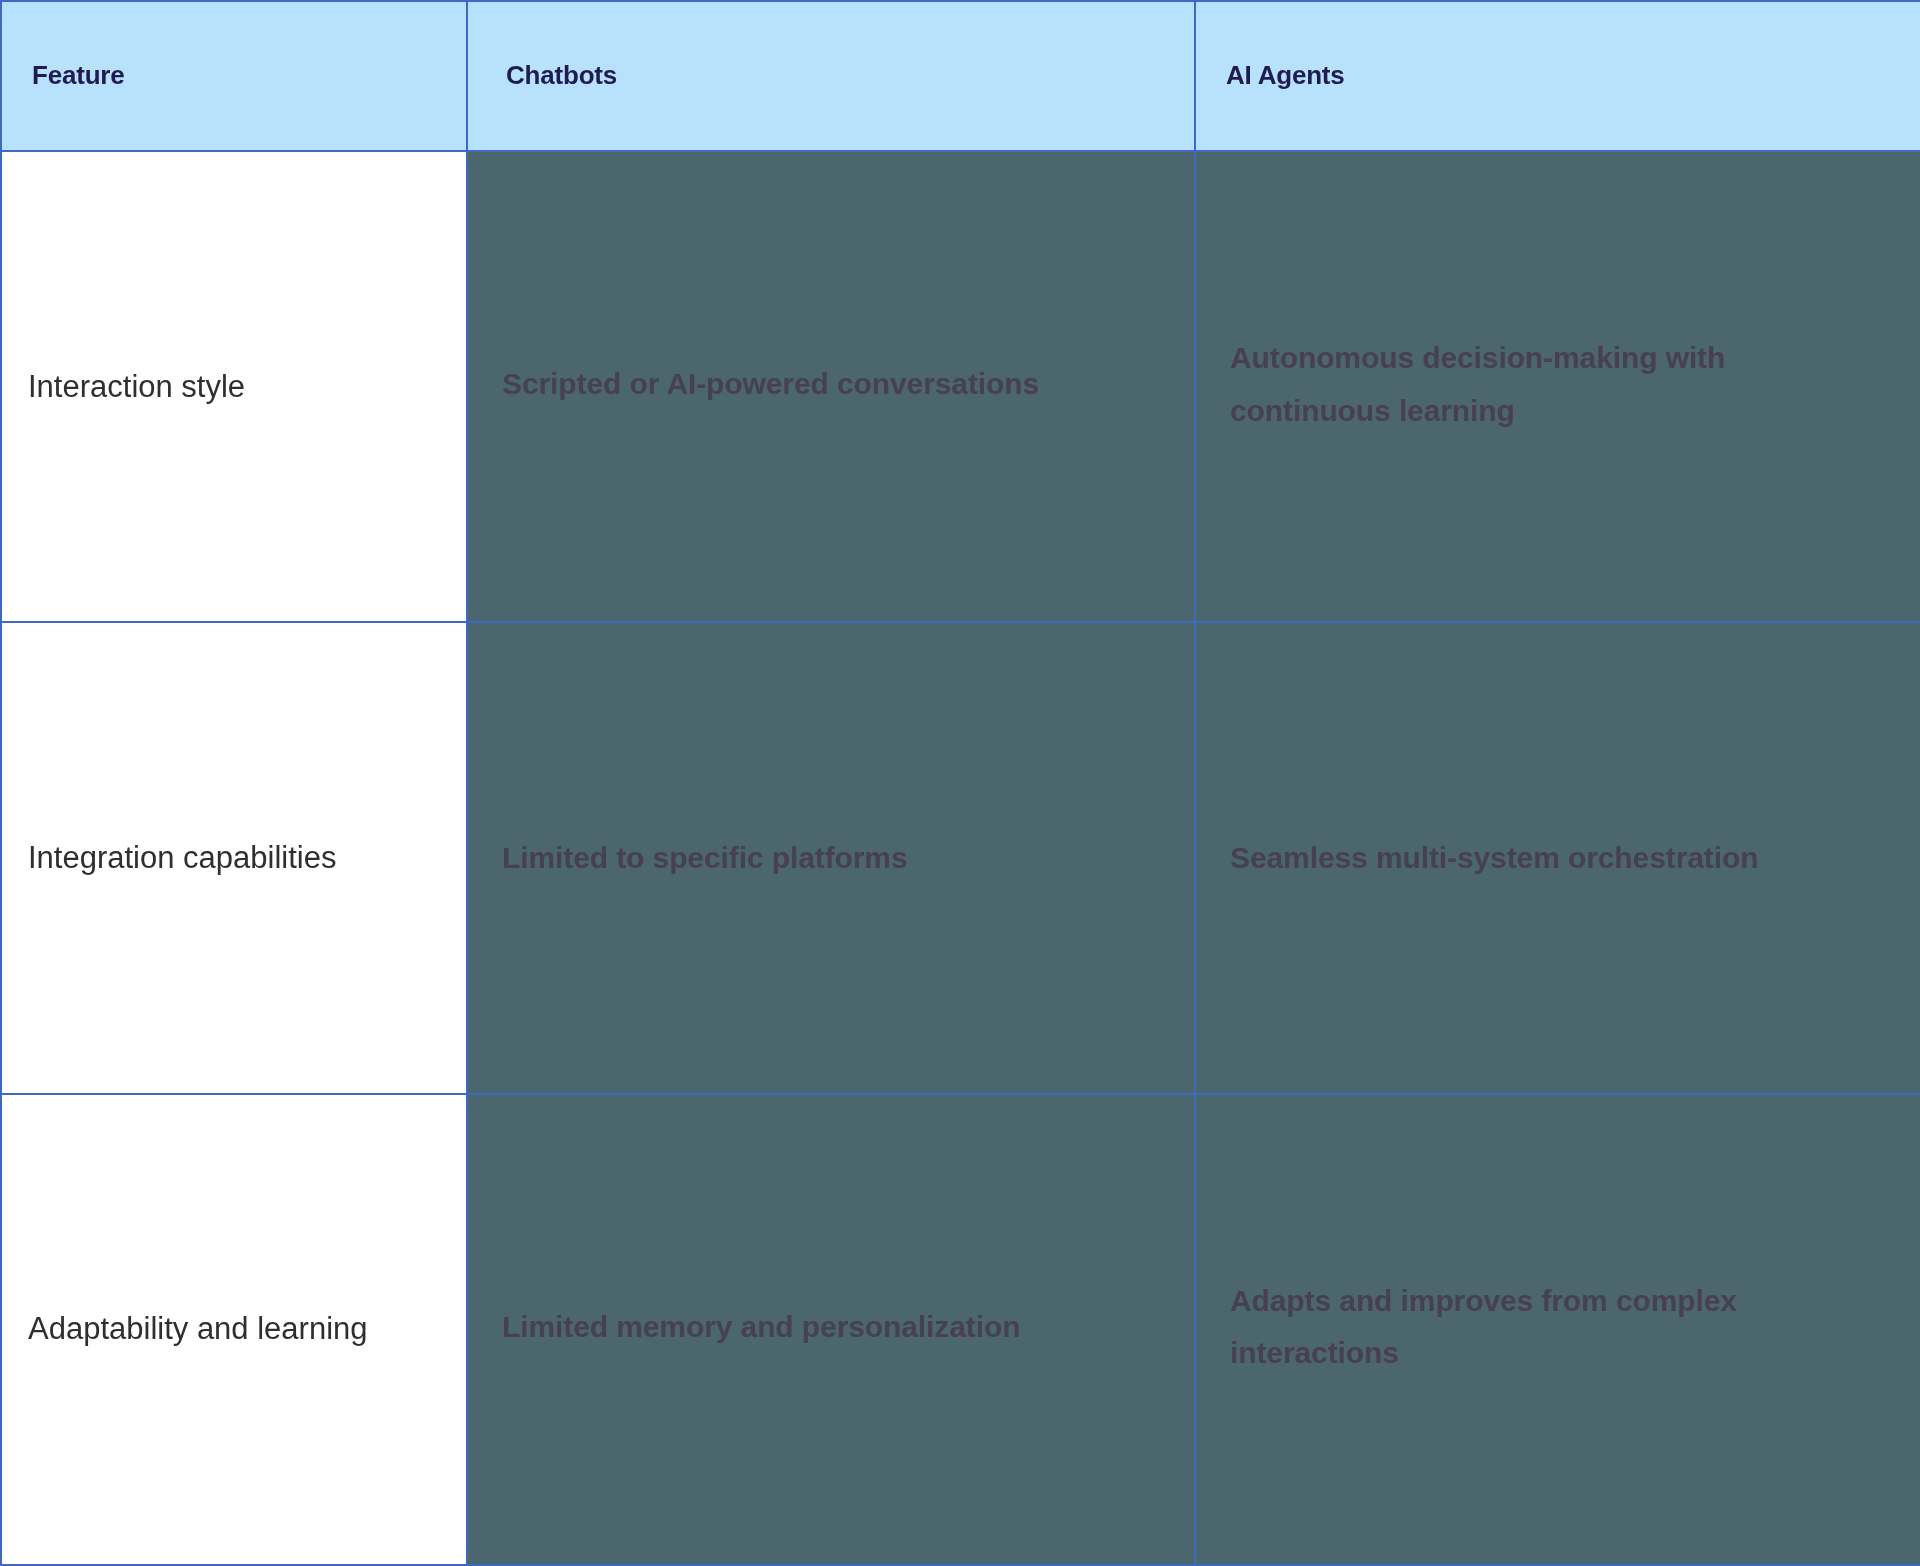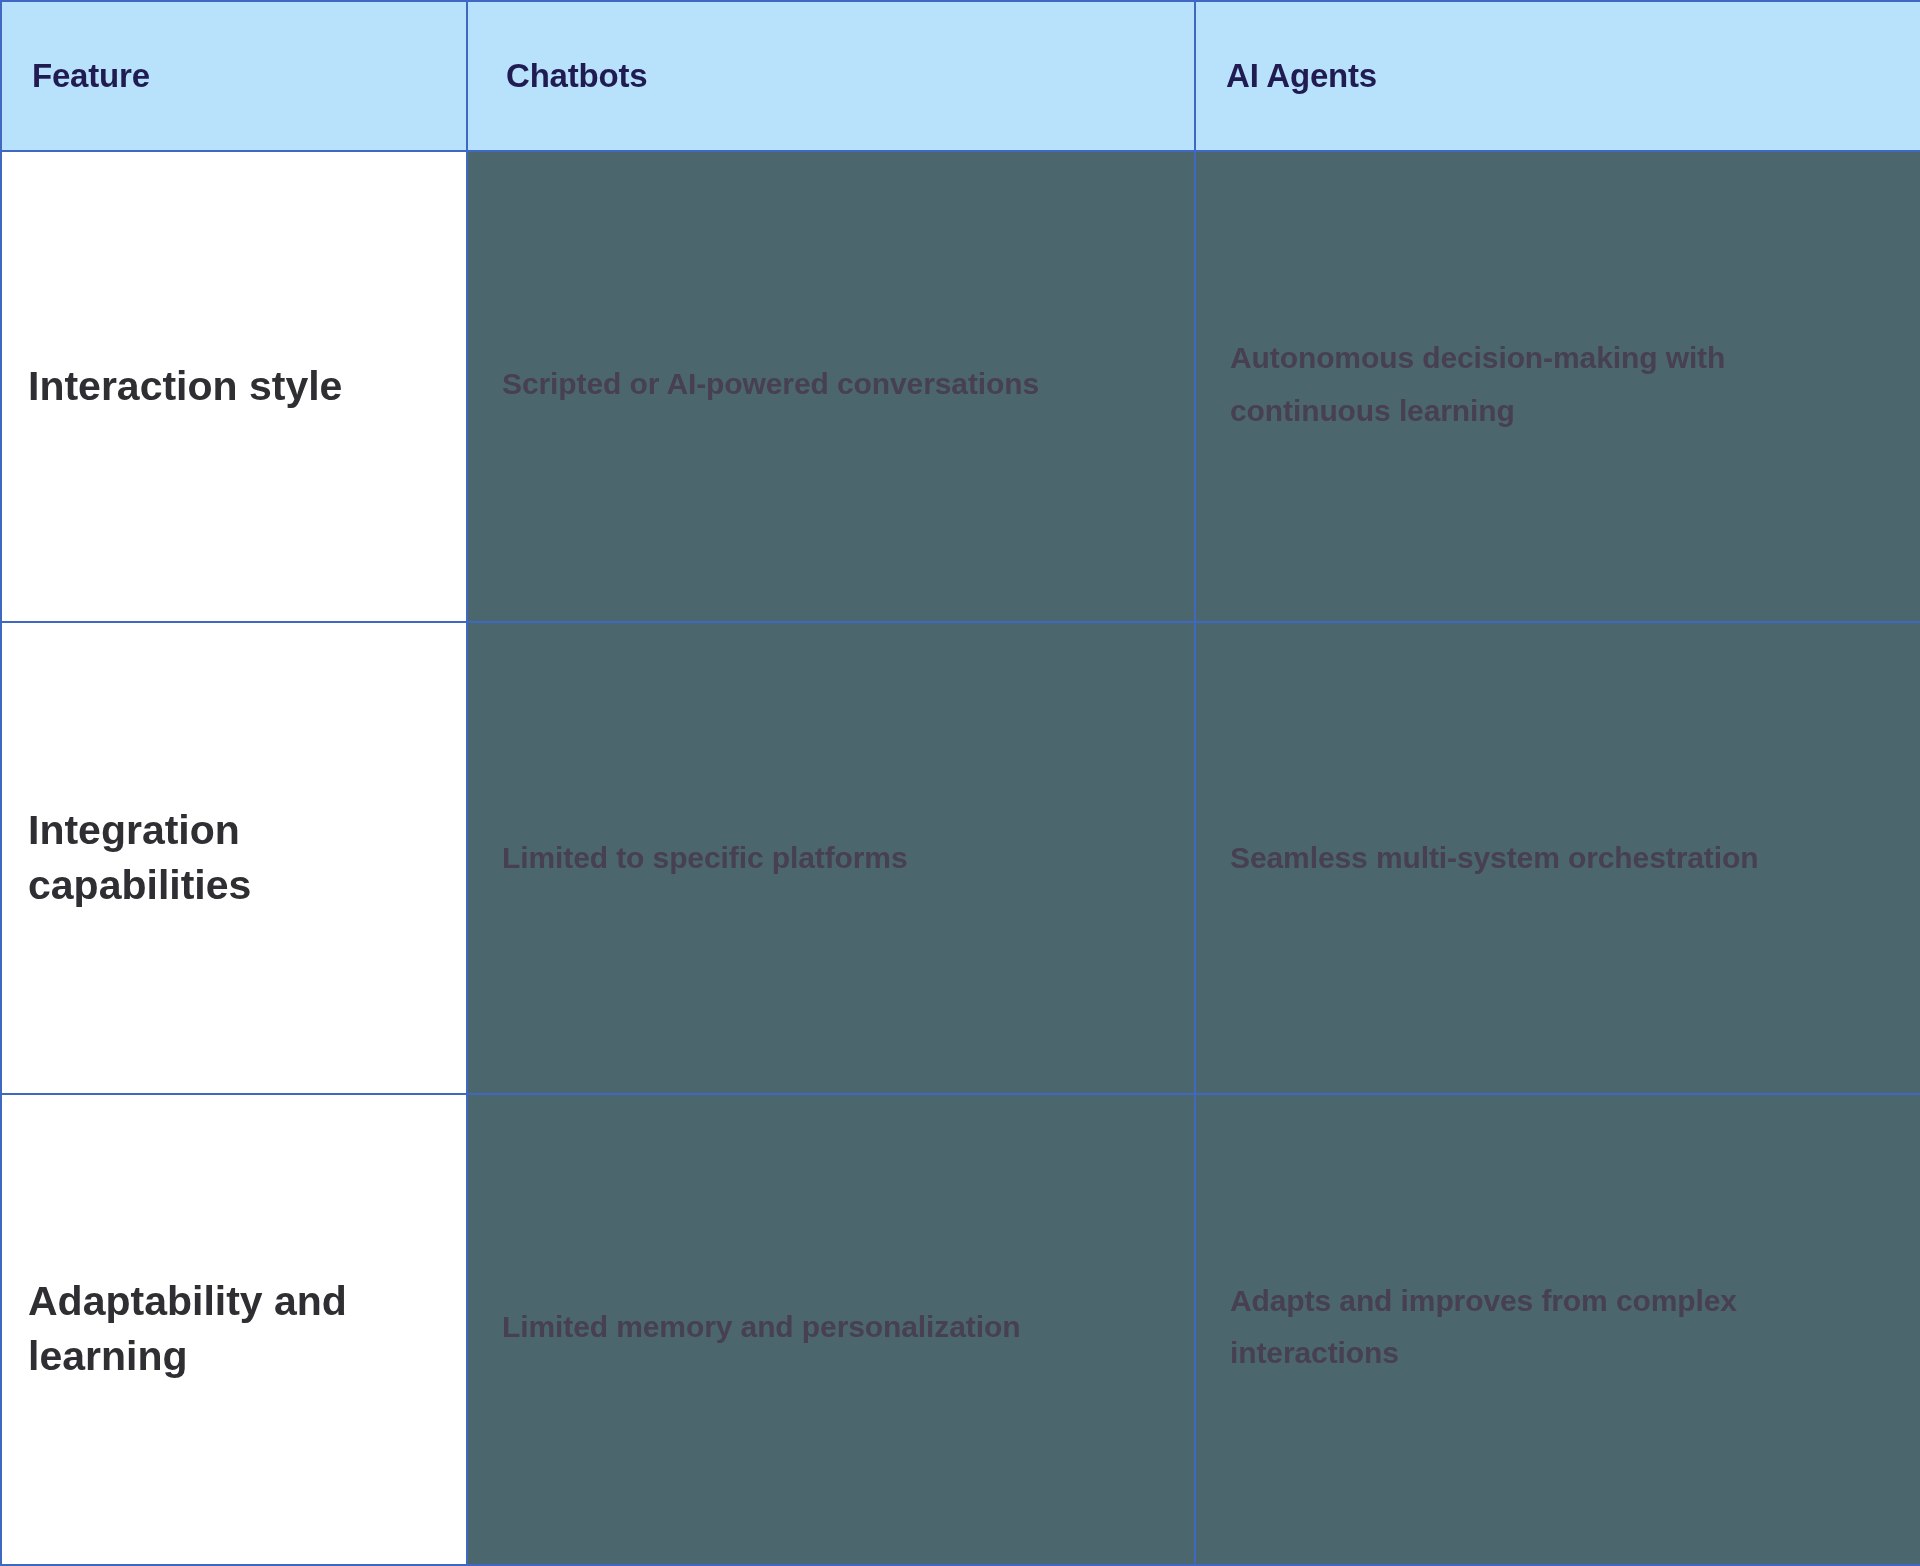--- a/index.html
+++ b/index.html
@@ -35,21 +35,21 @@
   th.head-cell {
     background: #b8e1fb;
     border: 2px solid #3f68c0;
     text-align: left;
     vertical-align: middle;
     padding: 0 30px;
     box-sizing: border-box;
   }
   th.head-cell .head-label {
     display: block;
-    font-size: 33px;
+    font-size: 26px;
     font-weight: 700;
     letter-spacing: -0.2px;
     color: #201c52;
     line-height: 1.2;
   }
   th.head-cell.head-chatbots { padding-left: 38px; }
   th.head-cell.head-agents   { }
 
   
   tbody tr {
@@ -63,22 +63,22 @@
   }
 
   
   td.cell-feature {
     background: #ffffff;
     padding-left: 26px;
     padding-right: 40px;
   }
   td.cell-feature .cell-text {
     display: block;
-    font-size: 41px;
-    font-weight: 700;
+    font-size: 31px;
+    font-weight: 400;
     color: #2e2e33;
     line-height: 1.35;
   }
 
   
   td.cell-value {
     background: #4c666e;
     padding-left: 34px;
     padding-right: 28px;
   }

